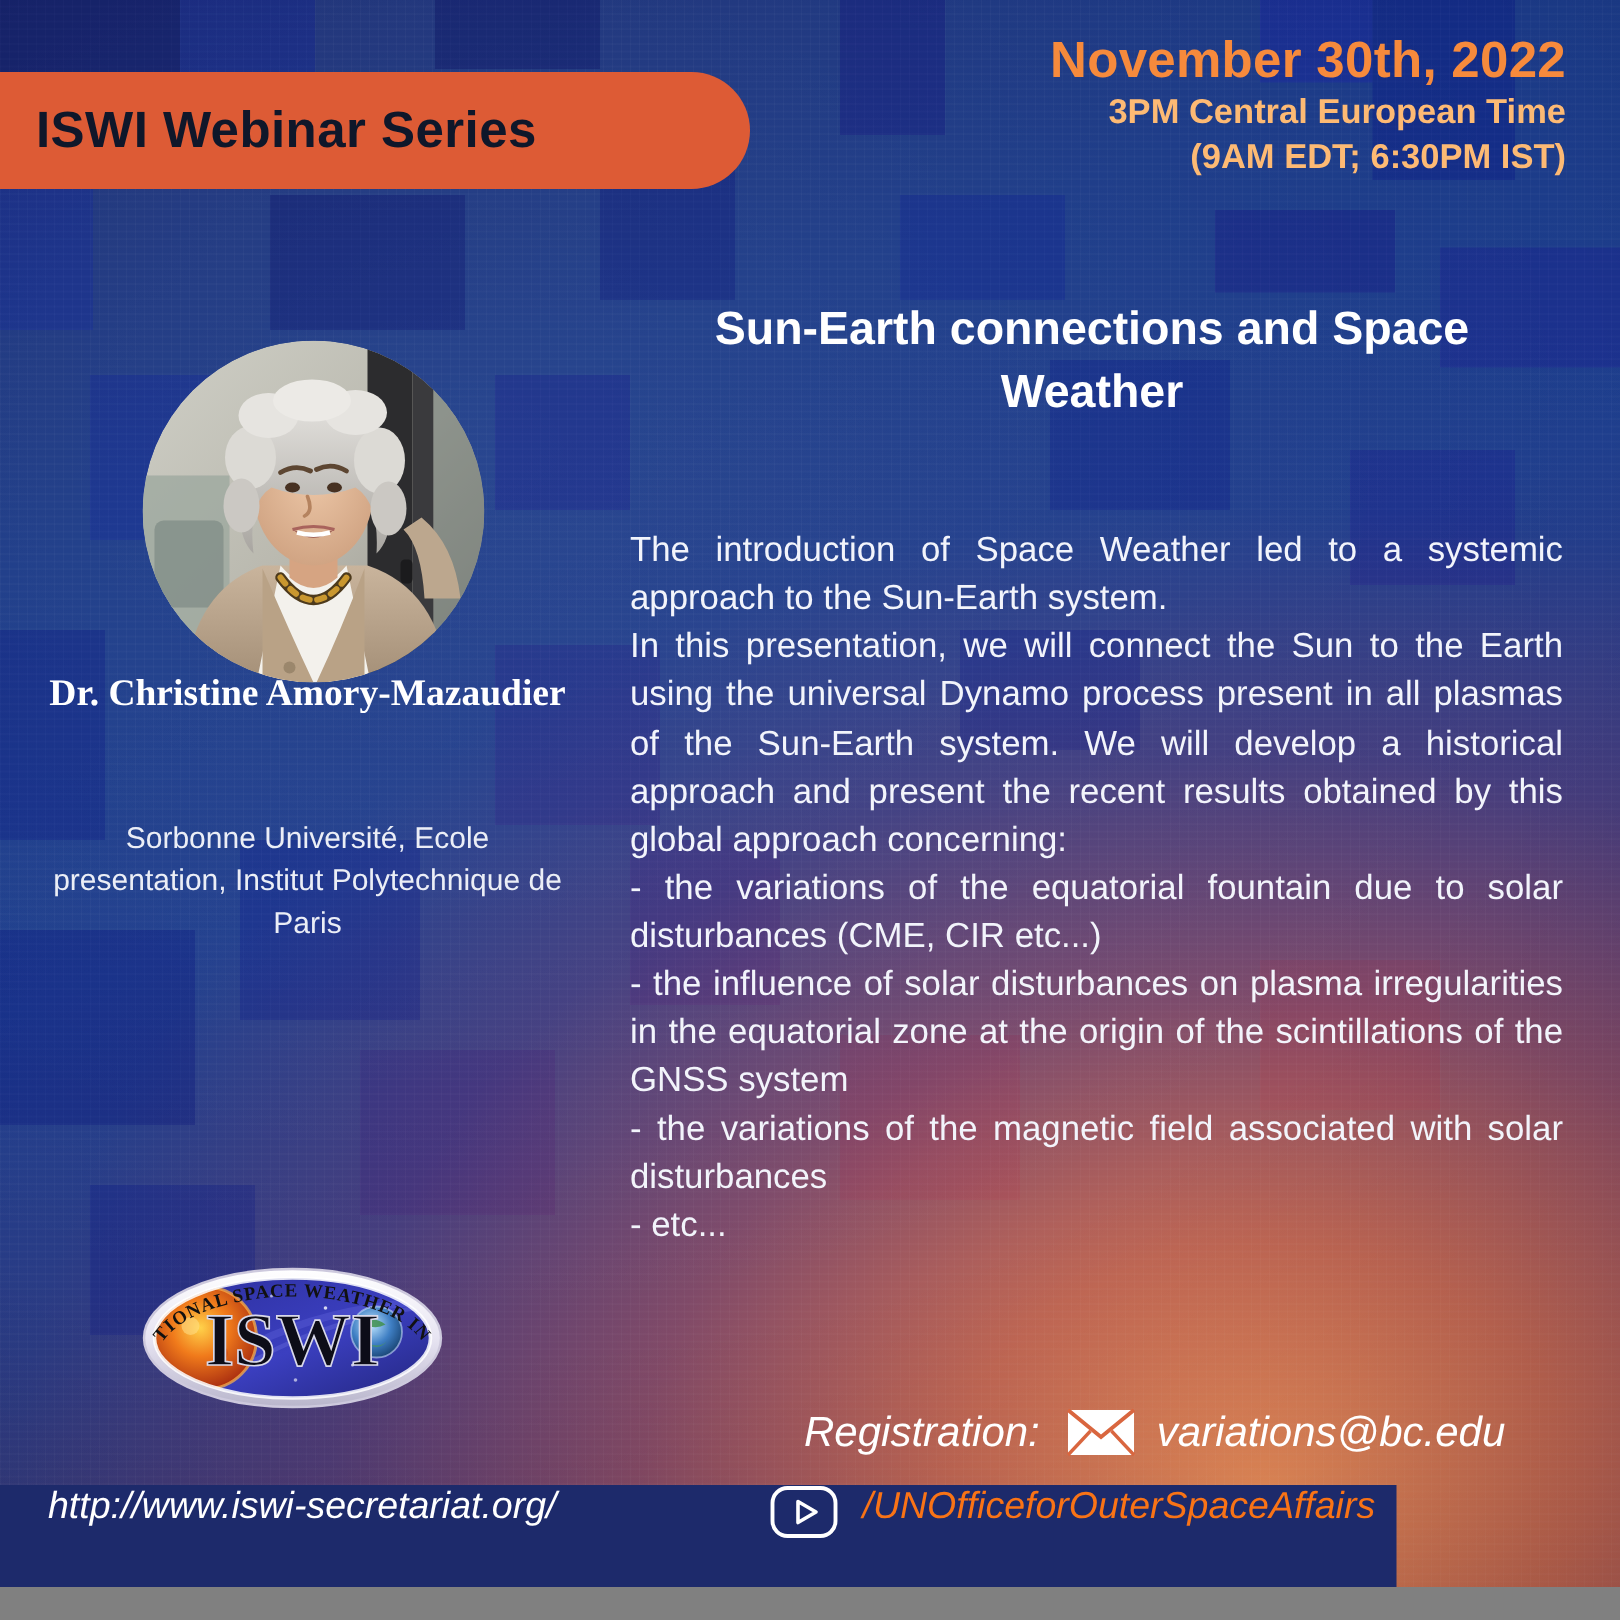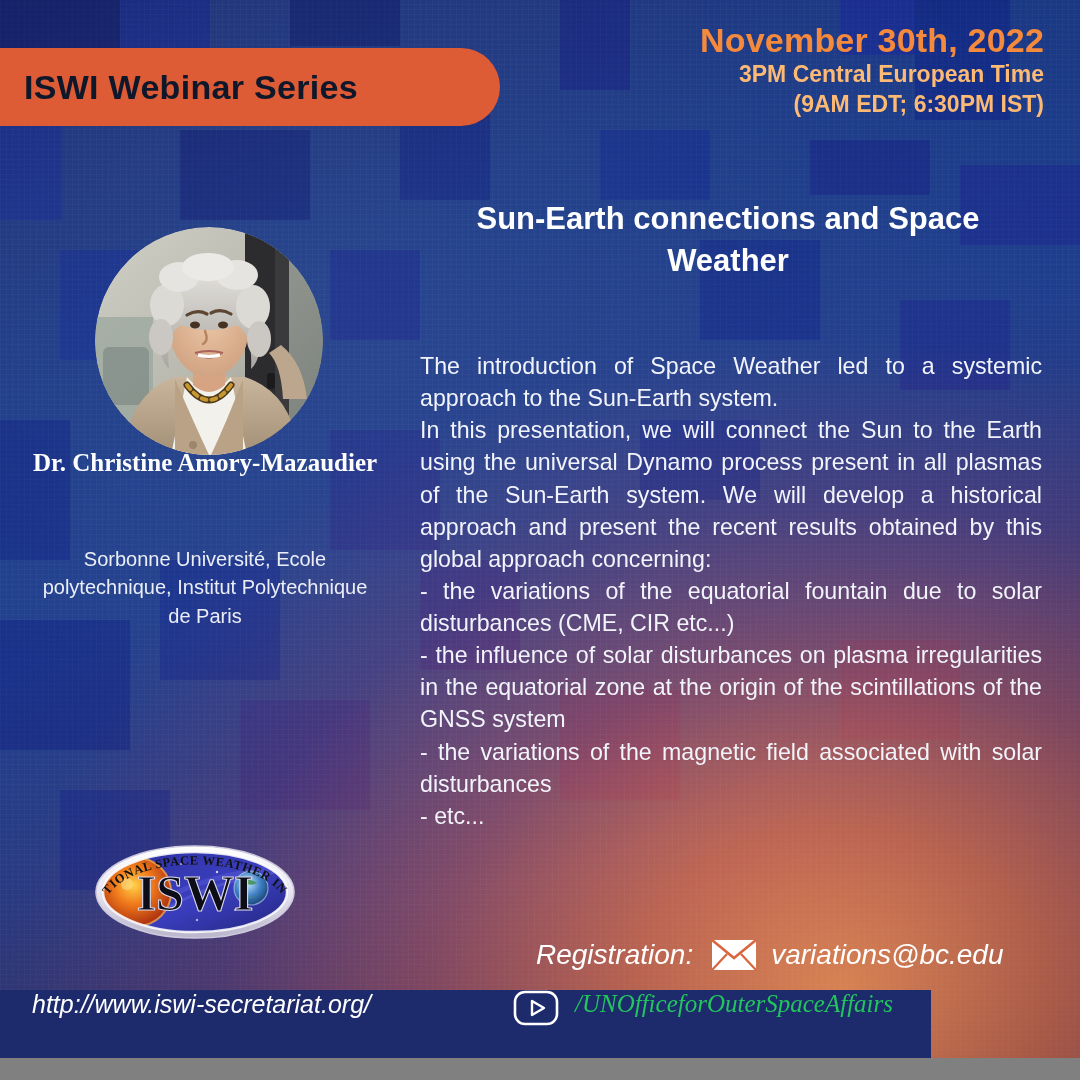--- a/index.html
+++ b/index.html
@@ -86,21 +86,21 @@
   .reg-mail{margin:0 14px 0 18px;display:flex;align-items:center;}
   .reg-email{color:#fff;font-size:28px;font-style:italic;}
 
   
   .footer{
     position:absolute;left:0;bottom:22px;width:931px;height:68px;
     background:#1d2a6b;display:flex;align-items:flex-start;
   }
   .footer-url{color:#fff;font-size:25px;font-style:italic;margin-left:32px;}
   .footer-yt{display:flex;align-items:center;margin-left:142px;}
-  .footer-channel{color:#22c55e;font-size:25px;font-style:italic;margin-left:16px;font-family:Liberation Serif, serif;}
+  .footer-channel{color:#f97316;font-size:25px;font-style:italic;margin-left:16px;}
   .bottom-strip{position:absolute;left:0;bottom:0;width:1080px;height:22px;background:#808080;}
 </style>
 </head>
 <body>
 
 <div id="poster">
 
   <div class="bg-base"></div>
   <div class="bg-mosaic"></div>
 
@@ -205,21 +205,21 @@
         <ellipse cx="128" cy="98" rx="5" ry="3.4" fill="#473122"></ellipse>
         <path d="M110 104 q4 10 -2 13" stroke="#b5835f" stroke-width="2.4" fill="none" stroke-linecap="round"></path>
         <path d="M100 126 q14 11 28 0 q-14 7 -28 0" fill="#8d4a46"></path>
         <path d="M100 126 q14-4 28 0" stroke="#a9635c" stroke-width="2" fill="none"></path>
         <path d="M103 128 q11 3 22 0" stroke="#ffffff" stroke-width="3" fill="none"></path>
       </g>
     </svg>
   </div>
 
   <div class="speaker-name">Dr.  Christine Amory-Mazaudier</div>
-  <div class="speaker-affil">Sorbonne Université, Ecole polytechnique, Institut Polytechnique de Paris</div>
+  <div class="speaker-affil">Sorbonne Université, Ecole presentation, Institut Polytechnique de Paris</div>
 
   <div class="logo">
     <svg viewBox="0 0 220 104" width="220" height="104">
       <defs>
         <radialGradient id="sung" cx="45%" cy="40%" r="62%">
           <stop offset="0%" stop-color="#ffd24a"></stop>
             <stop offset="45%" stop-color="#f07a1b"></stop>
             <stop offset="100%" stop-color="#a82c10"></stop>
         </radialGradient>
         <linearGradient id="spaceg" x1="0" y1="0" x2="1" y2="1">

